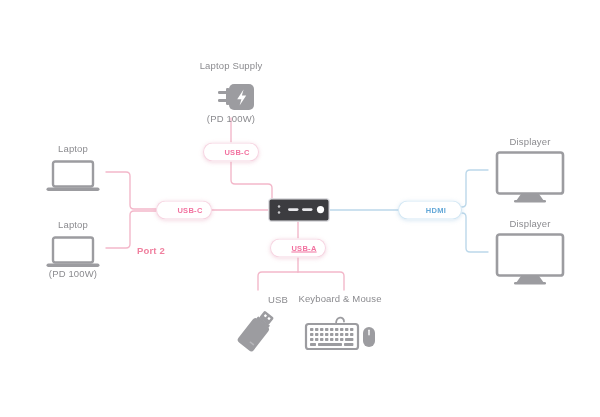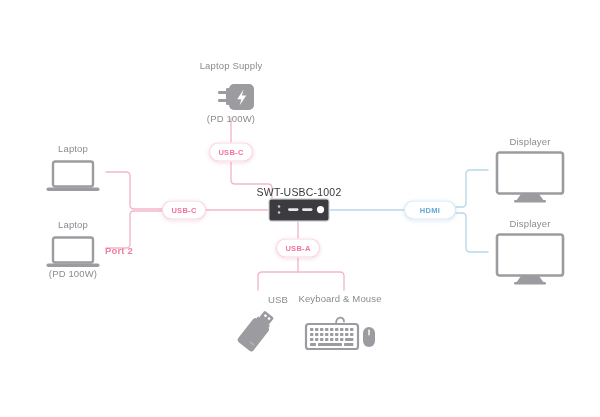--- a/index.html
+++ b/index.html
@@ -35,33 +35,35 @@
   }
   .label.device-title {
     color: #3a3a3c;
     font-size: 10.5px;
     letter-spacing: 0.2px;
   }
   .label.pink {
     color: #f0809f;
     font-weight: bold;
     font-size: 9.5px;
+    margin-left: 32px;
   }
   .badge {
     position: absolute;
     transform: translate(-50%, -50%);
     border-radius: 999px;
     background: #ffffff;
     display: flex;
     align-items: center;
     justify-content: center;
     font-size: 7.5px;
     font-weight: bold;
     letter-spacing: 0.3px;
     white-space: nowrap;
+    padding-left: 12px;
   }
   .badge.usb {
     width: 44px;
     height: 19px;
     color: #f272a0;
     box-shadow: 0 1px 4px rgba(225,150,175,0.38),
                 0 0 0 1px rgba(245,205,220,0.85) inset;
   }
   .badge.hdmi {
     width: 52px;
@@ -150,34 +152,33 @@
       <rect x="2.5" y="28.5" width="53" height="3.6" rx="1.8" fill="#9c9ca0"></rect>
     </svg>
   </div>
 
   <div class="label center" style="left:73px; top:268px;">(PD 100W)</div>
 
   <div class="label pink" style="left:105px; top:245px;">Port 2</div>
 
   <div class="badge usb" style="left:184px; top:210px;">USB-C</div>
 
-  <div class="label center device-title" style="left:299px; top:186px;">SWT-USBC-1002</div>
 
   <div class="icon-wrap" style="left:299px; top:198px;">
     <svg width="62" height="24" viewBox="0 0 62 24" xmlns="http://www.w3.org/2000/svg">
       <rect x="0.8" y="0.8" width="60.4" height="22.4" rx="2.6" fill="#3c3c40" stroke="#e2e2e6" stroke-width="1.3"></rect>
       <circle cx="11" cy="8.6" r="1.25" fill="#c9c9cd"></circle>
       <circle cx="11" cy="14.4" r="1.25" fill="#c9c9cd"></circle>
       <rect x="20" y="10.2" width="10.5" height="2.8" rx="1.4" fill="#e8e8ec"></rect>
       <rect x="34" y="10.2" width="10.5" height="2.8" rx="1.4" fill="#e8e8ec"></rect>
       <circle cx="52.5" cy="11.6" r="3.6" fill="#fdfdfe"></circle>
     </svg>
   </div>
 
-  <div class="badge usb" style="left:298px; top:248px;">USB-A</div>
+  <div class="badge usb" style="left:298px; top:248px;text-decoration:underline;">USB-A</div>
 
   <div class="label center" style="left:258px; top:294px;padding-left:40px;">USB</div>
 
   <div class="icon-wrap" style="left:258px; top:308px;">
     <svg width="46" height="48" viewBox="0 0 46 48" xmlns="http://www.w3.org/2000/svg">
       <g transform="rotate(38 23 24)">
         <rect x="15" y="3" width="12" height="9" rx="1.6" fill="#9c9ca0"></rect>
         <rect x="17.6" y="5.4" width="2.4" height="2.4" rx="0.5" fill="#ffffff"></rect>
         <rect x="22.2" y="5.4" width="2.4" height="2.4" rx="0.5" fill="#ffffff"></rect>
         <rect x="13.4" y="11.5" width="15.2" height="3.2" rx="0.9" fill="#9c9ca0"></rect>

